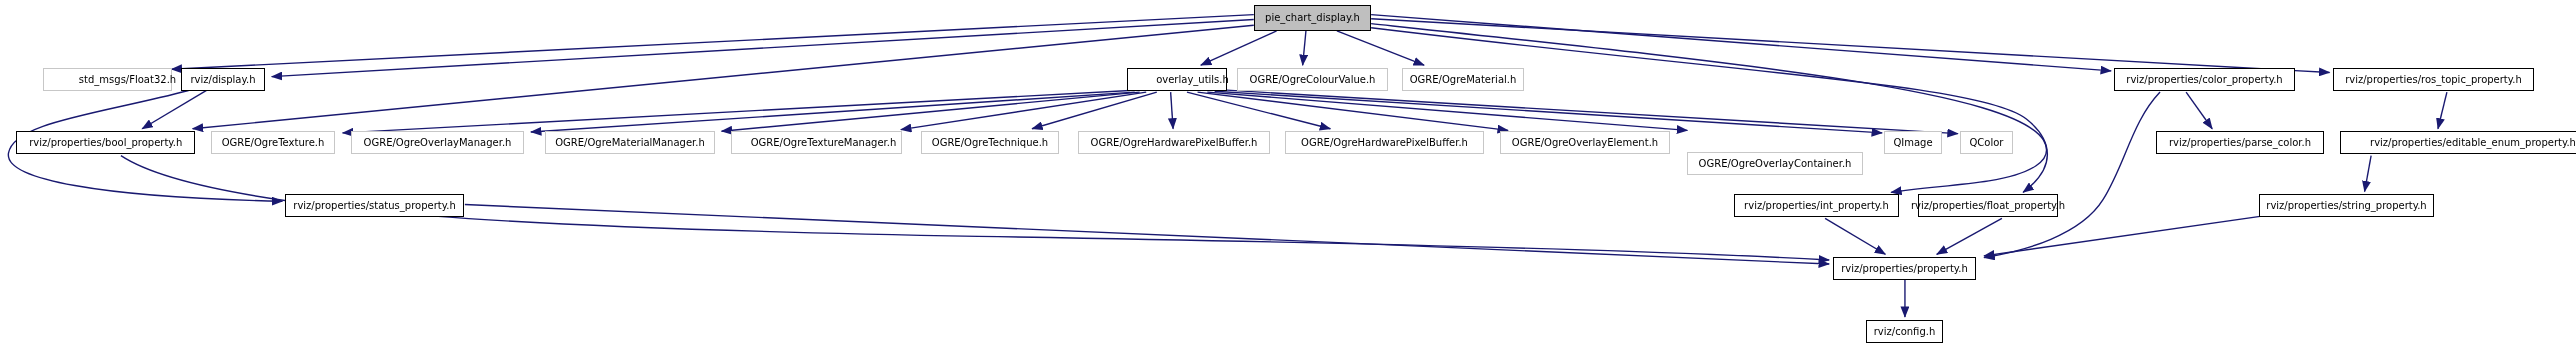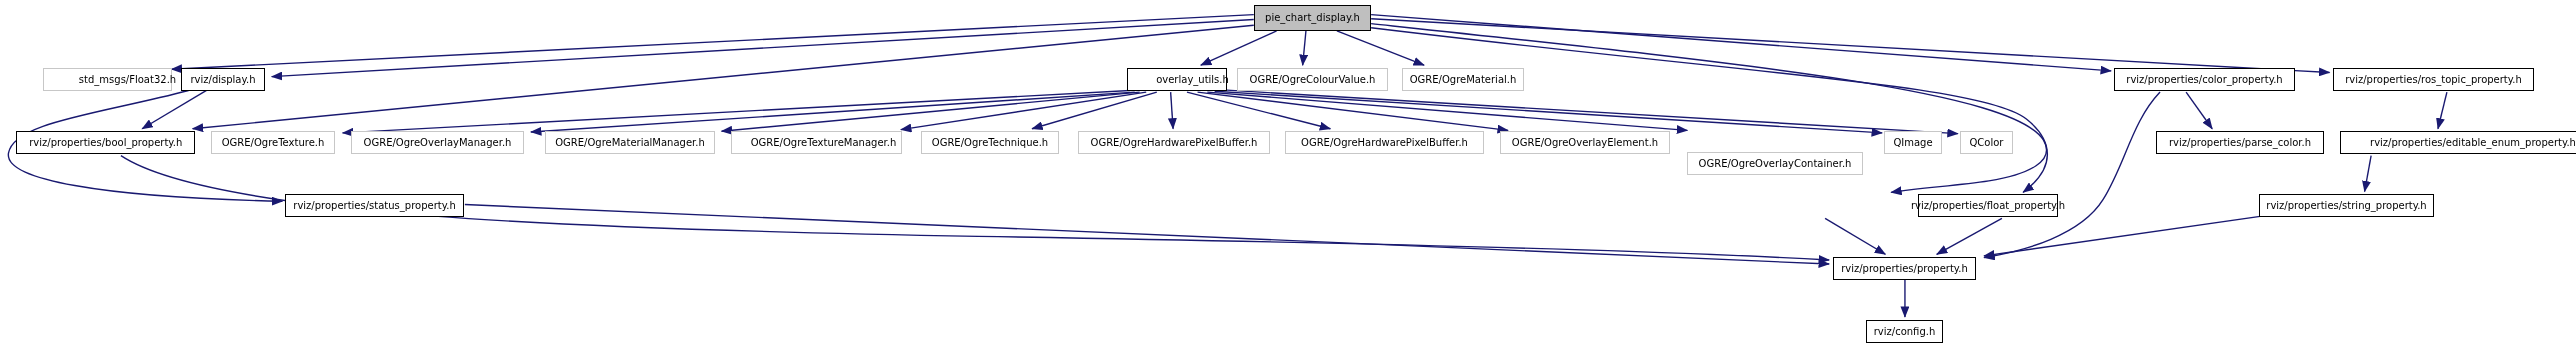--- a/index.html
+++ b/index.html
@@ -95,20 +95,21 @@
   <div class="node" style="left:1078px; top:131px; width:192px;">OGRE/OgreHardwarePixelBuffer.h</div>
   <div class="node" style="left:1285px; top:131px; width:199px;">OGRE/OgreHardwarePixelBuffer.h</div>
   <div class="node" style="left:1500px; top:131px; width:170px;">OGRE/OgreOverlayElement.h</div>
   <div class="node" style="left:1687px; top:131px; width:176px;margin-top:21px;">OGRE/OgreOverlayContainer.h</div>
   <div class="node" style="left:1884px; top:131px; width:58px;">QImage</div>
   <div class="node" style="left:1960px; top:131px; width:53px;">QColor</div>
   <div class="node link" style="left:2156px; top:131px; width:168px;">rviz/properties/parse_color.h</div>
   <div class="node link" style="left:2340px; top:131px; width:266px;">rviz/properties/editable_enum_property.h</div>
 
   <div class="node link" style="left:285px;  top:194px; width:179px;">rviz/properties/status_property.h</div>
+  <div class="node link" style="left:1734px; top:194px; width:165px;">rviz/properties/int_property.h</div>
   <div class="node link" style="left:1918px; top:194px; width:140px;">rviz/properties/float_property.h</div>
   <div class="node link" style="left:2259px; top:194px; width:175px;">rviz/properties/string_property.h</div>
 
   <div class="node link" style="left:1833px; top:257px; width:143px;">rviz/properties/property.h</div>
 
   <div class="node link" style="left:1866px; top:320px; width:77px;">rviz/config.h</div>
 
 </div>
 
 

